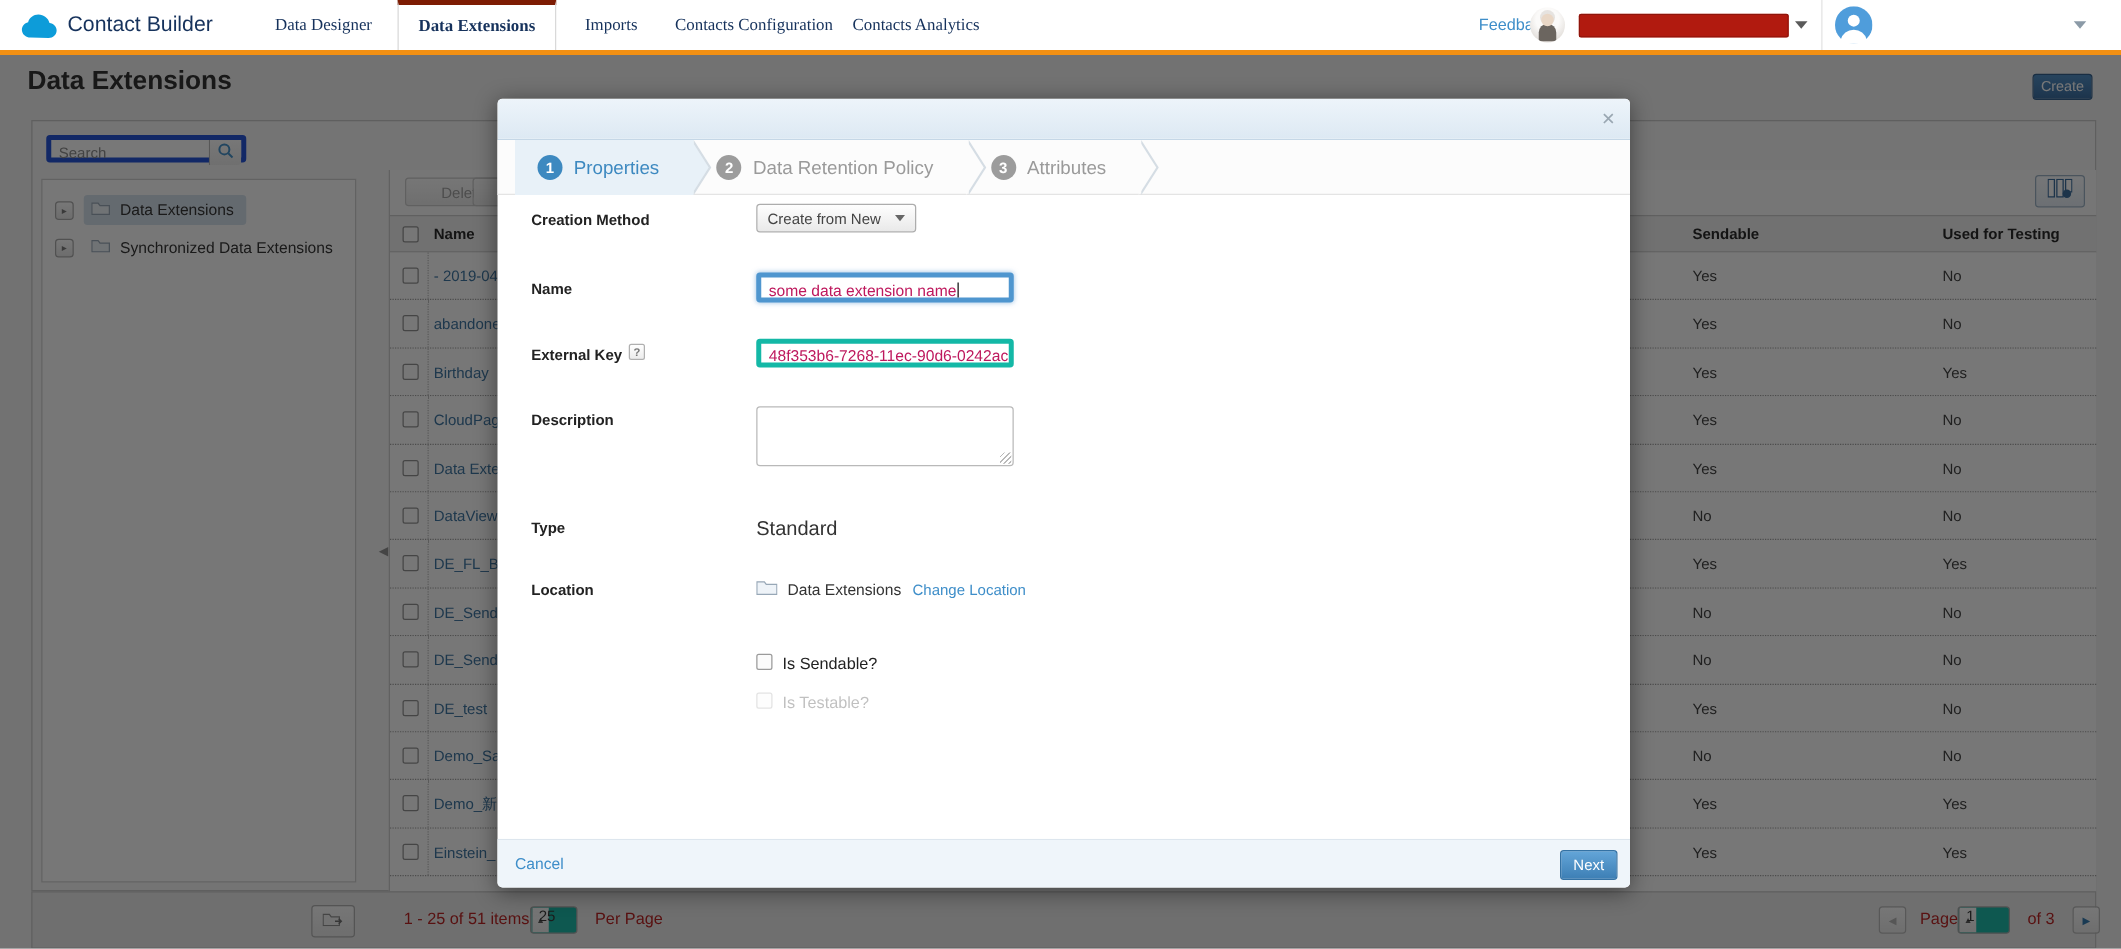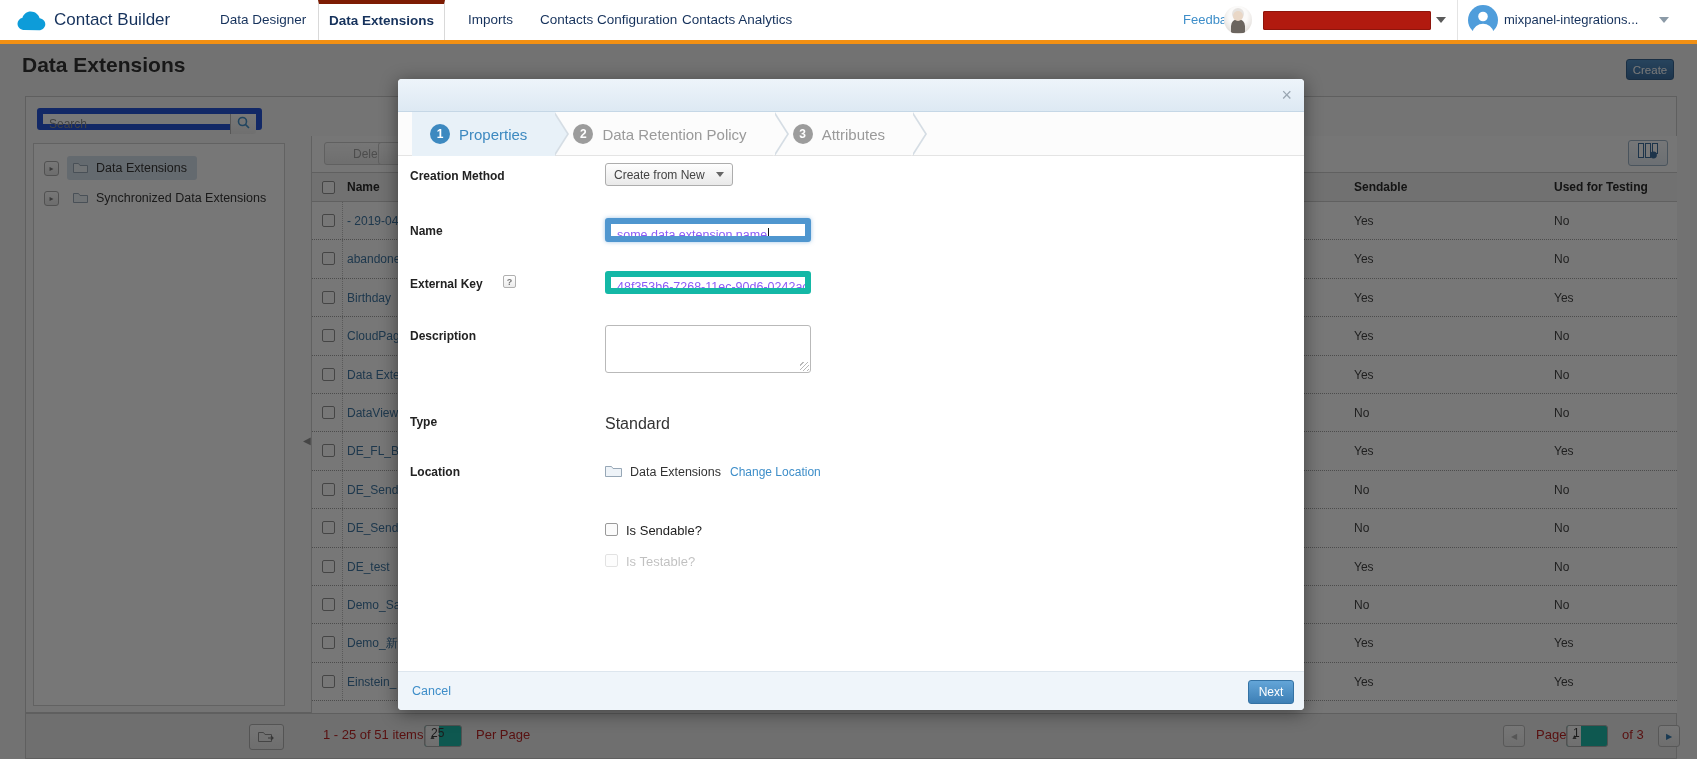--- a/index.html
+++ b/index.html
@@ -4,21 +4,21 @@
 <style>
   * { margin:0; padding:0; box-sizing:border-box; }
   html,body { background:#888; }
   body { font-family:"Liberation Sans", sans-serif; }
   .screen { position:relative; width:1697px; height:759px; background:#f2f2f2; overflow:hidden; margin:0 auto; }
 
   
   .topnav { position:absolute; top:0; left:0; width:100%; height:44px; background:#fff; border-bottom:4px solid #f29013; z-index:10; }
   .logo { position:absolute; left:14px; top:9px; }
   .appname { position:absolute; left:54px; top:0; line-height:40px; font-size:17px; color:#16325c; }
-  .tab { position:absolute; top:0; height:40px; line-height:40px; font-size:13.5px; color:#16325c; cursor:pointer; white-space:nowrap; }
+  .tab { position:absolute; top:0; height:40px; line-height:40px; font-size:13.5px; color:#16325c; cursor:pointer; white-space:nowrap;font-family:Liberation Serif, serif; }
   .tab-0 { left:220px; } 
   .tab-1 { left:318px; width:127px; text-align:center; background:#fff; border-left:1px solid #d9d9d9; border-right:1px solid #d9d9d9; border-top:4px solid #7d1c03; line-height:34px; font-weight:bold; }
   .tab-2 { left:468px; } .tab-3 { left:540px; } .tab-4 { left:682px; }
   .feedback { position:absolute; left:1183px; top:0; line-height:40px; font-size:13px; color:#3e8ec9; cursor:pointer; }
   .einstein { position:absolute; left:1224px; top:6px; width:28px; height:28px; border-radius:50%; background:radial-gradient(circle at 50% 35%, #fbfaf9 0 40%, #e4e0dc 75%, #d4cfc9 100%); overflow:hidden; }
   .einstein::after { content:""; position:absolute; left:7px; top:13px; width:14px; height:14px; border-radius:7px 7px 0 0; background:#6b655f; }
   .einstein::before { content:""; position:absolute; left:9px; top:5px; width:10px; height:10px; border-radius:50%; background:#e9d7c6; box-shadow:0 -2px 0 1px #e6e3e0; z-index:2; }
   .redacted { position:absolute; left:1263px; top:11px; width:168px; height:19px; background:#b11a0f; border-radius:2px; box-shadow:inset 0 0 0 1px #8e150c; }
   .tri-down { width:0; height:0; border-left:5px solid transparent; border-right:5px solid transparent; border-top:6px solid #5a5a5a; position:absolute; }
   .caret-redacted { left:1436px; top:17px; }
@@ -26,21 +26,21 @@
   .useravatar { position:absolute; left:1468px; top:5px; }
   .username { position:absolute; left:1504px; top:0; line-height:40px; font-size:13px; color:#16325c; cursor:pointer; }
   .caret-user { left:1659px; top:17px; border-top-color:#8b9aa7; }
 
   
   .page { position:absolute; top:44px; left:0; width:100%; height:715px; background:#f2f2f2; }
   .page-title { position:absolute; left:22px; top:9px; font-size:21px; font-weight:600; color:#2a2a2a; }
   .create-btn { position:absolute; left:1626px; top:15px; width:48px; height:21px; background:linear-gradient(#4c8cc4,#35699e); border:1px solid #2d5b8a; border-radius:3px; color:#fff; font-size:11.5px; font-family:inherit; cursor:pointer; }
 
   .panel { position:absolute; left:25px; top:52px; width:1652px; height:617px; border:1px solid #c8c8c8; background:#f5f5f5; }
-  .searchbox { position:absolute; left:11px; top:11px; width:225px; height:22px; border:6px solid #1d4ed8; border-radius:3px; background:#fff; }
+  .searchbox { position:absolute; left:11px; top:11px; width:160px; height:22px; border:4px solid #1d4ed8; border-radius:3px; background:#fff; }
   .searchbox input { position:absolute; left:6px; top:1px; width:160px; height:18px; border:none; outline:none; font-size:12px; font-family:inherit; color:#444; background:transparent; }
   .searchbox input::placeholder { color:#8a8a8a; opacity:1; }
   .searchbtn { position:absolute; right:0; top:0; width:26px; height:20px; border:none; border-left:1px solid #b5b5b5; border-radius:0 3px 3px 0; background:linear-gradient(#fdfdfd,#ececec); cursor:pointer; display:flex; align-items:center; justify-content:center; }
 
   .tree { position:absolute; left:7px; top:46px; width:252px; height:563px; border:1px solid #cfcfcf; background:#fdfdfd; }
   .tree-row { position:absolute; left:10px; display:flex; align-items:center; gap:8px; cursor:pointer; }
   .tree-row-0 { top:12px; } .tree-row-1 { top:42px; }
   .expander { width:15px; height:15px; border:1px solid #a8a8a8; border-radius:3px; background:linear-gradient(#fefefe,#e6e6e6); font-size:8px; color:#777; display:flex; align-items:center; justify-content:center; cursor:pointer; }
   .treesel { display:inline-flex; align-items:center; gap:8px; padding:3px 10px 3px 6px; border-radius:3px; }
   .treesel.on { background:#d3dfea; }
@@ -93,26 +93,26 @@
   .step::before { content:""; position:absolute; right:-14px; top:0; border-top:22px solid transparent; border-bottom:22px solid transparent; border-left:14px solid #d5dde4; }
   .step::after { content:""; position:absolute; right:-12px; top:0; border-top:22px solid transparent; border-bottom:22px solid transparent; border-left:14px solid #fcfcfc; }
   .step.active { background:#e8f1f8; z-index:3; }
   .step.active::after { border-left-color:#e8f1f8; }
   .step.s2 { z-index:2; } .step.s3 { z-index:1; }
   .stepnum { width:20px; height:20px; border-radius:50%; background:#9c9c9c; color:#fff; font-size:12px; font-weight:bold; display:flex; align-items:center; justify-content:center; }
   .step.active .stepnum { background:#3d89c0; }
   .steplabel { font-size:15px; color:#9a9a9a; white-space:nowrap; }
   .step.active .steplabel { color:#3d89c0; }
 
-  .lbl { position:absolute; left:12px; font-size:12px; font-weight:bold; color:#222; }
+  .lbl { position:absolute; left:27px; font-size:12px; font-weight:bold; color:#222; }
   .val { position:absolute; font-size:16px; color:#333; }
   .dd-btn { position:absolute; left:207px; top:84px; width:128px; height:23px; border:1px solid #adadad; border-radius:3px; background:linear-gradient(#fefefe,#e9e9e9); display:flex; align-items:center; cursor:pointer; }
   .dd-btn .dd-text { flex:1; padding-left:8px; font-size:12px; color:#444; }
   .dd-caret { width:0; height:0; border-left:4px solid transparent; border-right:4px solid transparent; border-top:5px solid #666; margin-right:8px; }
-  .tinput { position:absolute; left:207px; height:24px; background:#fff; border:6px solid #14b8a6; border-radius:3px; font-size:12.5px; color:#8b5cf6; line-height:22px; padding:0 6px; white-space:nowrap; overflow:hidden; }
+  .tinput { position:absolute; left:207px; height:24px; background:#fff; border:4px solid #14b8a6; border-radius:3px; font-size:12.5px; color:#be185d; line-height:22px; padding:0 6px; white-space:nowrap; overflow:hidden; }
   .tinput.focused { border-color:#4f96cf; box-shadow:0 0 4px rgba(82,148,207,.55); }
   .text-caret { display:inline-block; width:1px; height:13px; background:#111; vertical-align:-2px; margin-left:1px; }
   .helpicon { position:absolute; left:105px; top:196px; width:13px; height:13px; border:1px solid #b0b0b0; border-radius:2px; background:linear-gradient(#fff,#ececec); color:#777; font-size:9px; font-weight:bold; text-align:center; line-height:12px; cursor:pointer; }
   .descbox { position:absolute; left:207px; top:246px; width:206px; height:48px; border:1px solid #b9b9b9; border-radius:3px; background:#fff; }
   .descbox::after { content:""; position:absolute; right:1px; bottom:1px; width:9px; height:9px; background:repeating-linear-gradient(135deg, transparent 0 2px, #b9b9b9 2px 3px); }
   .loc-folder { position:absolute; left:207px; top:384px; }
   .loc-link { position:absolute; left:332px; top:386px; font-size:12px; color:#3e8ec9; cursor:pointer; }
   .mcb { position:absolute; left:207px; width:13px; height:13px; border:1px solid #9a9a9a; border-radius:2px; background:#fbfbfb; cursor:pointer; }
   .mcb-lbl { position:absolute; left:228px; font-size:13px; color:#222; }
   .testable { opacity:.28; }
@@ -142,21 +142,20 @@
     <div class="redacted"></div>
     <div class="tri-down caret-redacted"></div>
     <div class="nav-divider"></div>
     <span class="useravatar">
       <svg width="30" height="30">
           <circle cx="15" cy="15" r="15" fill="#4f9ddb"></circle>
           <circle cx="15" cy="11.5" r="4.8" fill="#fff"></circle>
           <path d="M4.5 27a10.8 10.8 0 0 1 21 0 14.9 14.9 0 0 1-21 0z" fill="#fff"></path>
         </svg>
     </span>
-    <div class="username">mixpanel-integrations...</div>
     <div class="tri-down caret-user"></div>
   </header>
 
   <div class="page">
     <div class="page-title">Data Extensions</div>
     <button class="create-btn">Create</button>
 
     <div class="panel">
       <div class="searchbox">
         <input placeholder="Search" style="">

